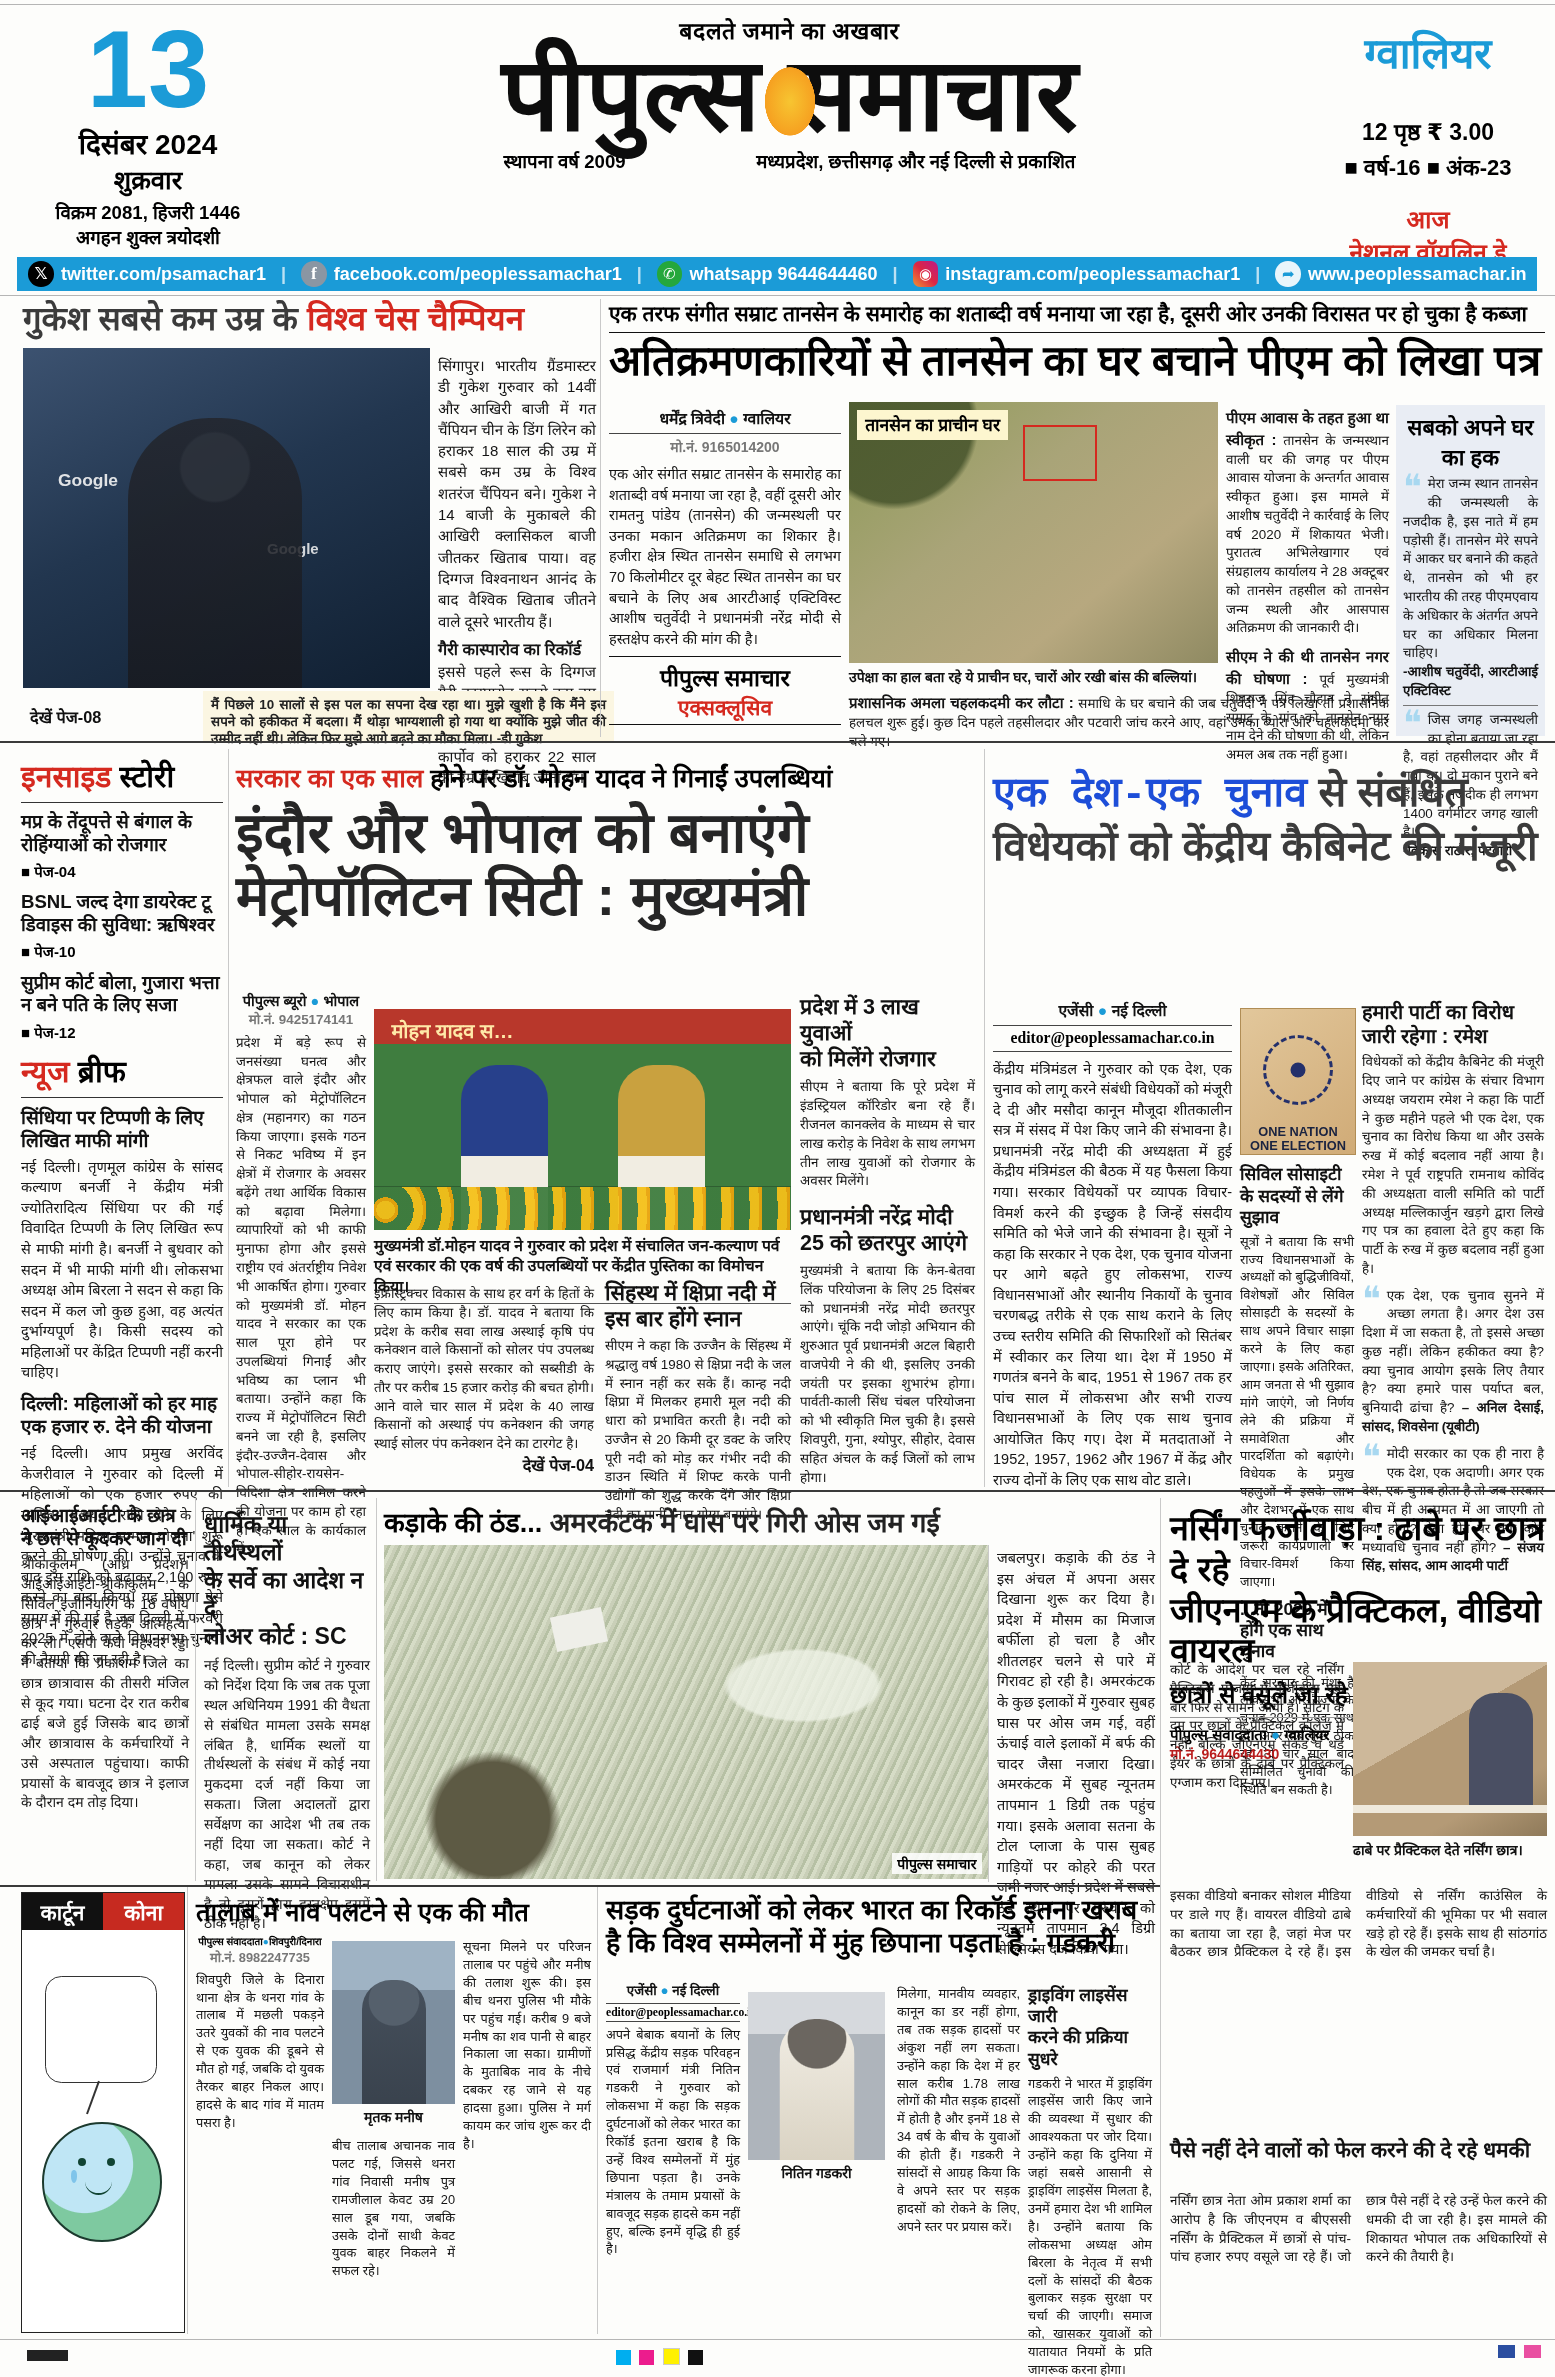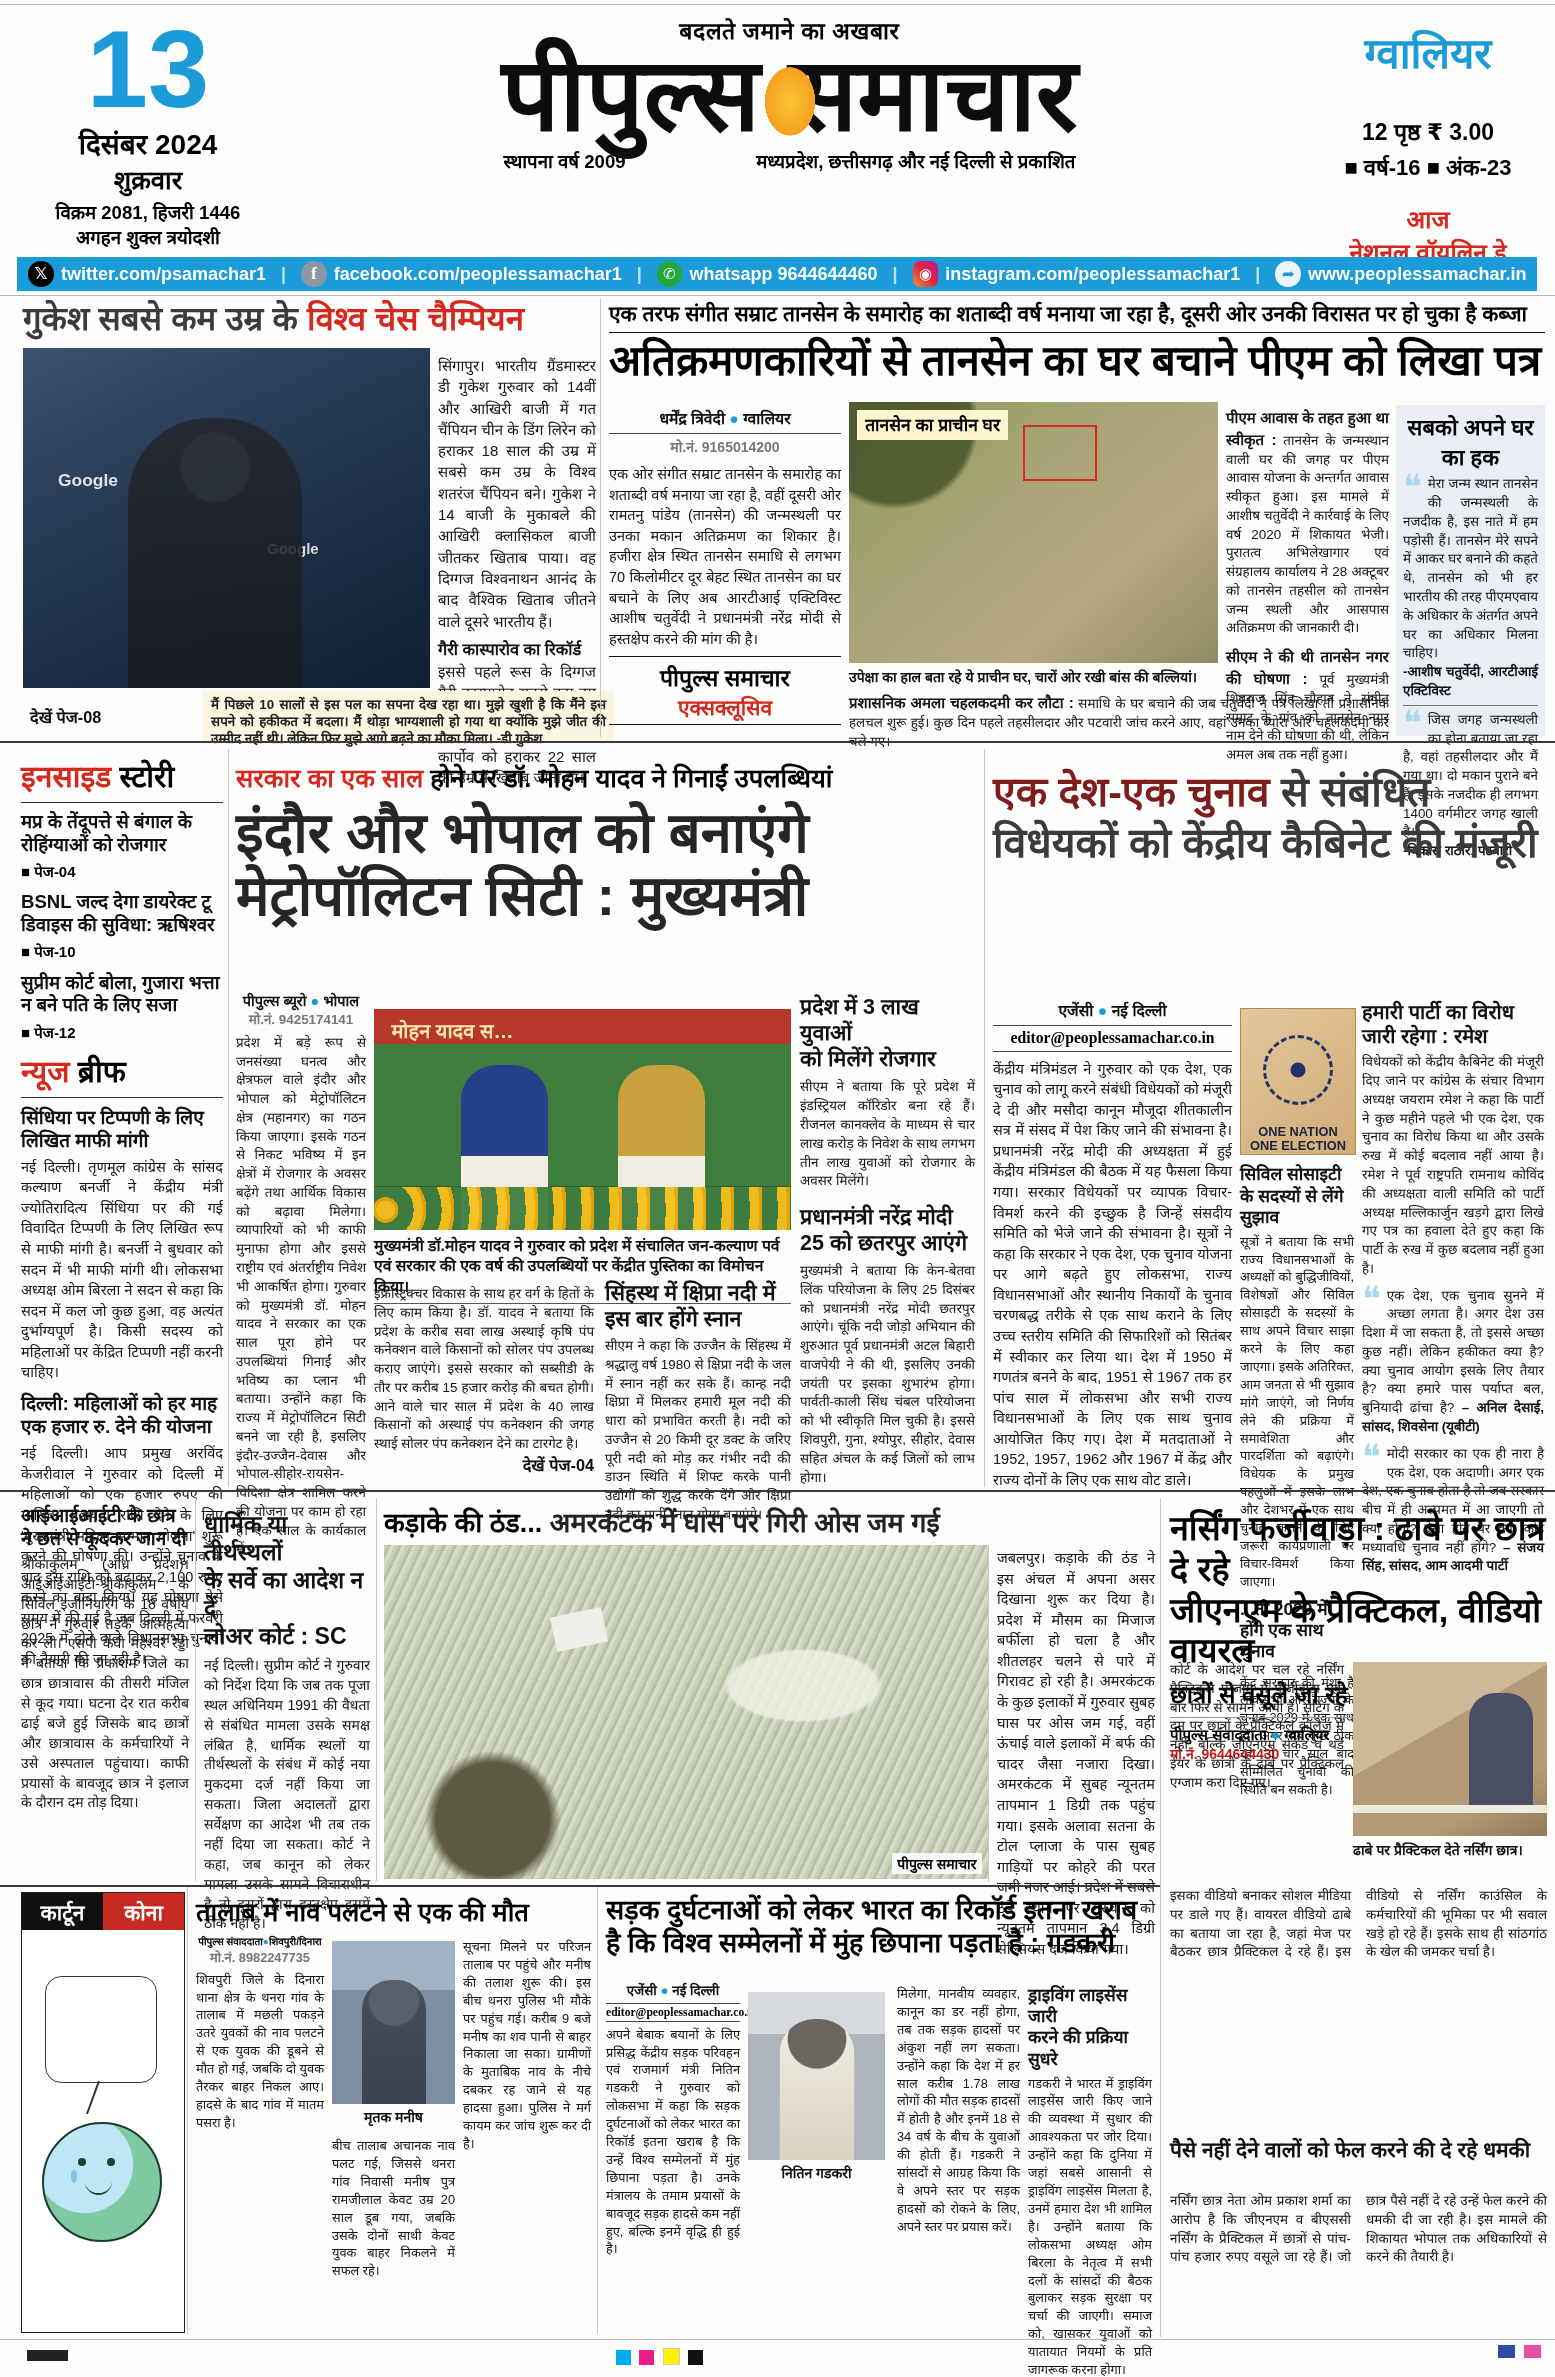--- a/index.html
+++ b/index.html
@@ -253,21 +253,21 @@
       <div>प्रधानमंत्री नरेंद्र मोदी</div>
         <div>25 को छतरपुर आएंगे</div>
     </div>
     <div class="body-sm" style="margin-top:5.8px;">मुख्यमंत्री ने बताया कि केन-बेतवा लिंक परियोजना के लिए 25 दिसंबर को प्रधानमंत्री नरेंद्र मोदी छतरपुर आएंगे। चूंकि नदी जोड़ो अभियान की शुरुआत पूर्व प्रधानमंत्री अटल बिहारी वाजपेयी ने की थी, इसलिए उनकी जयंती पर इसका शुभारंभ होगा। पार्वती-काली सिंध चंबल परियोजना को भी स्वीकृति मिल चुकी है। इससे शिवपुरी, गुना, श्योपुर, सीहोर, देवास सहित अंचल के कई जिलों को लाभ होगा।</div>
   </div>
 
   <div class="vr" style="left:984px;top:749px;height:738px;"></div>
 
   <div class="abs" style="left:993px;top:767px;width:552px;">
     <div class="bold" style="font-size:41px;line-height:1.25;">
-      <div><span style="color:#7f1d1d;">एक देश-एक चुनाव</span> <span style="color:#3b3b3b;">से संबंधित</span></div>
+      <div><span style="color:#1d4ed8;font-family:Liberation Mono, monospace;">एक देश-एक चुनाव</span> <span style="color:#3b3b3b;">से संबंधित</span></div>
       <div style="color:#3b3b3b;">विधेयकों को केंद्रीय कैबिनेट की मंजूरी</div>
     </div>
   </div>
 
   <div class="abs" style="left:993px;top:999px;width:239px;">
     <div class="byline">
       <span>एजेंसी</span>
       <span class="blue">●</span>
       <span>नई दिल्ली</span>
     </div>

